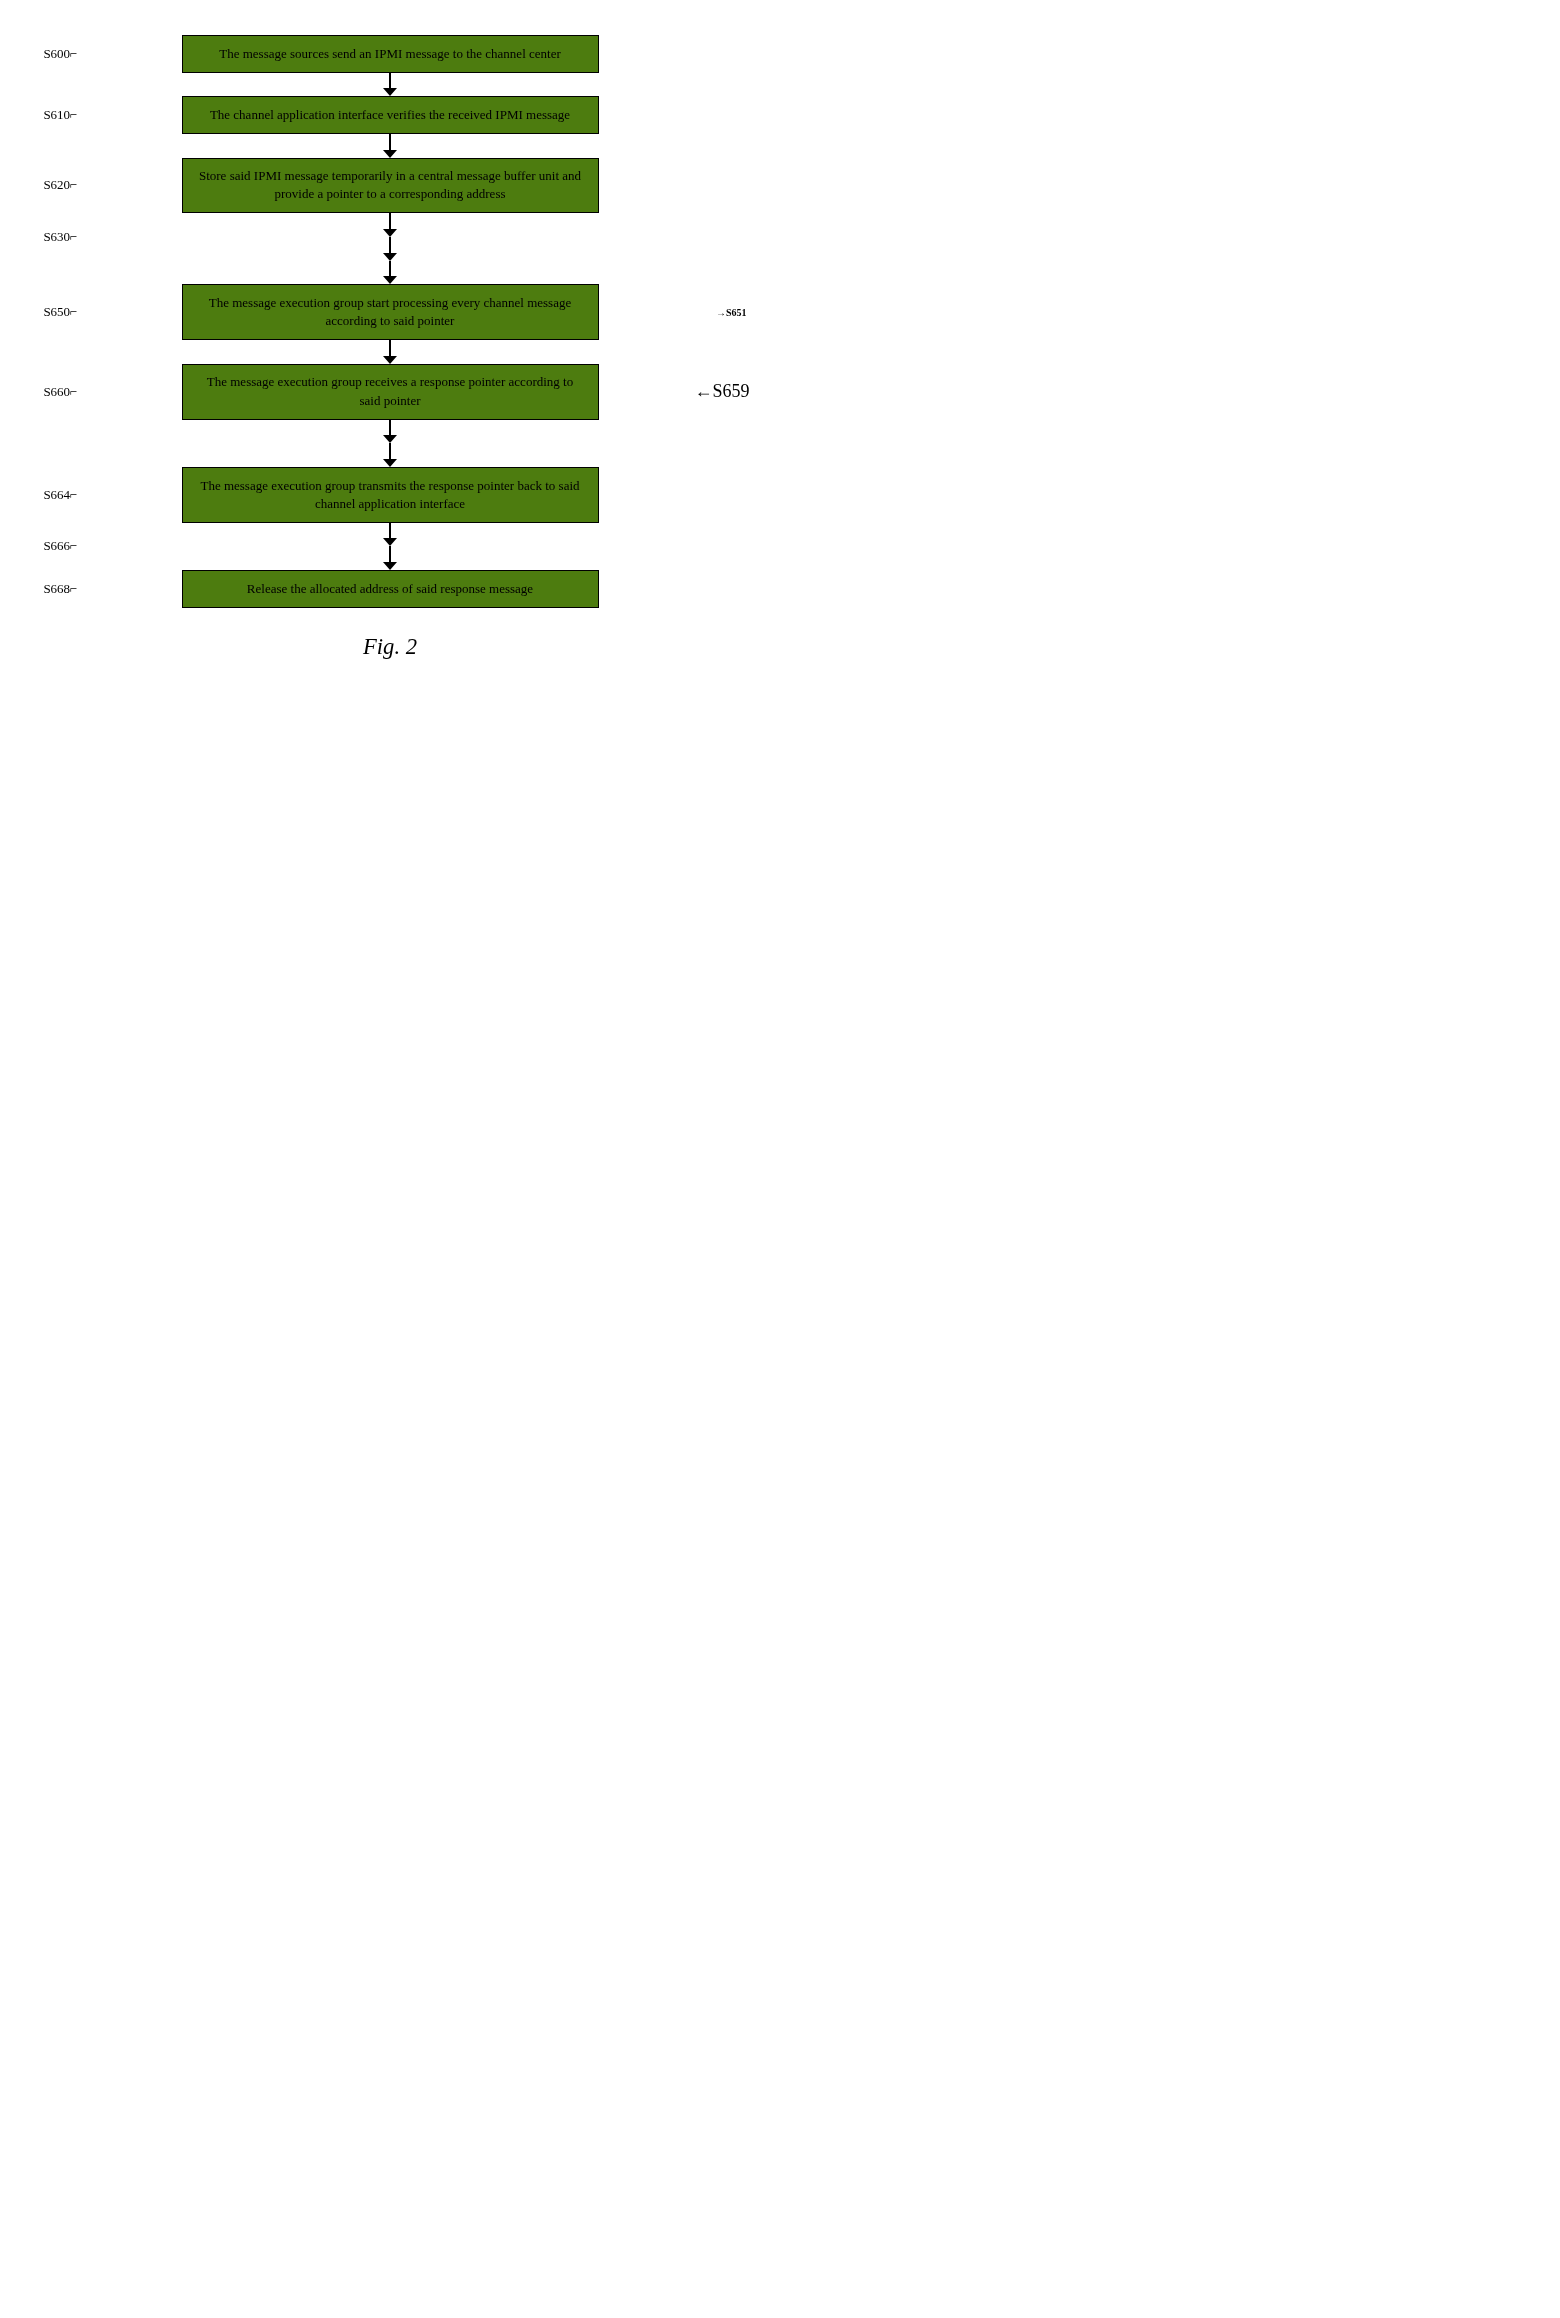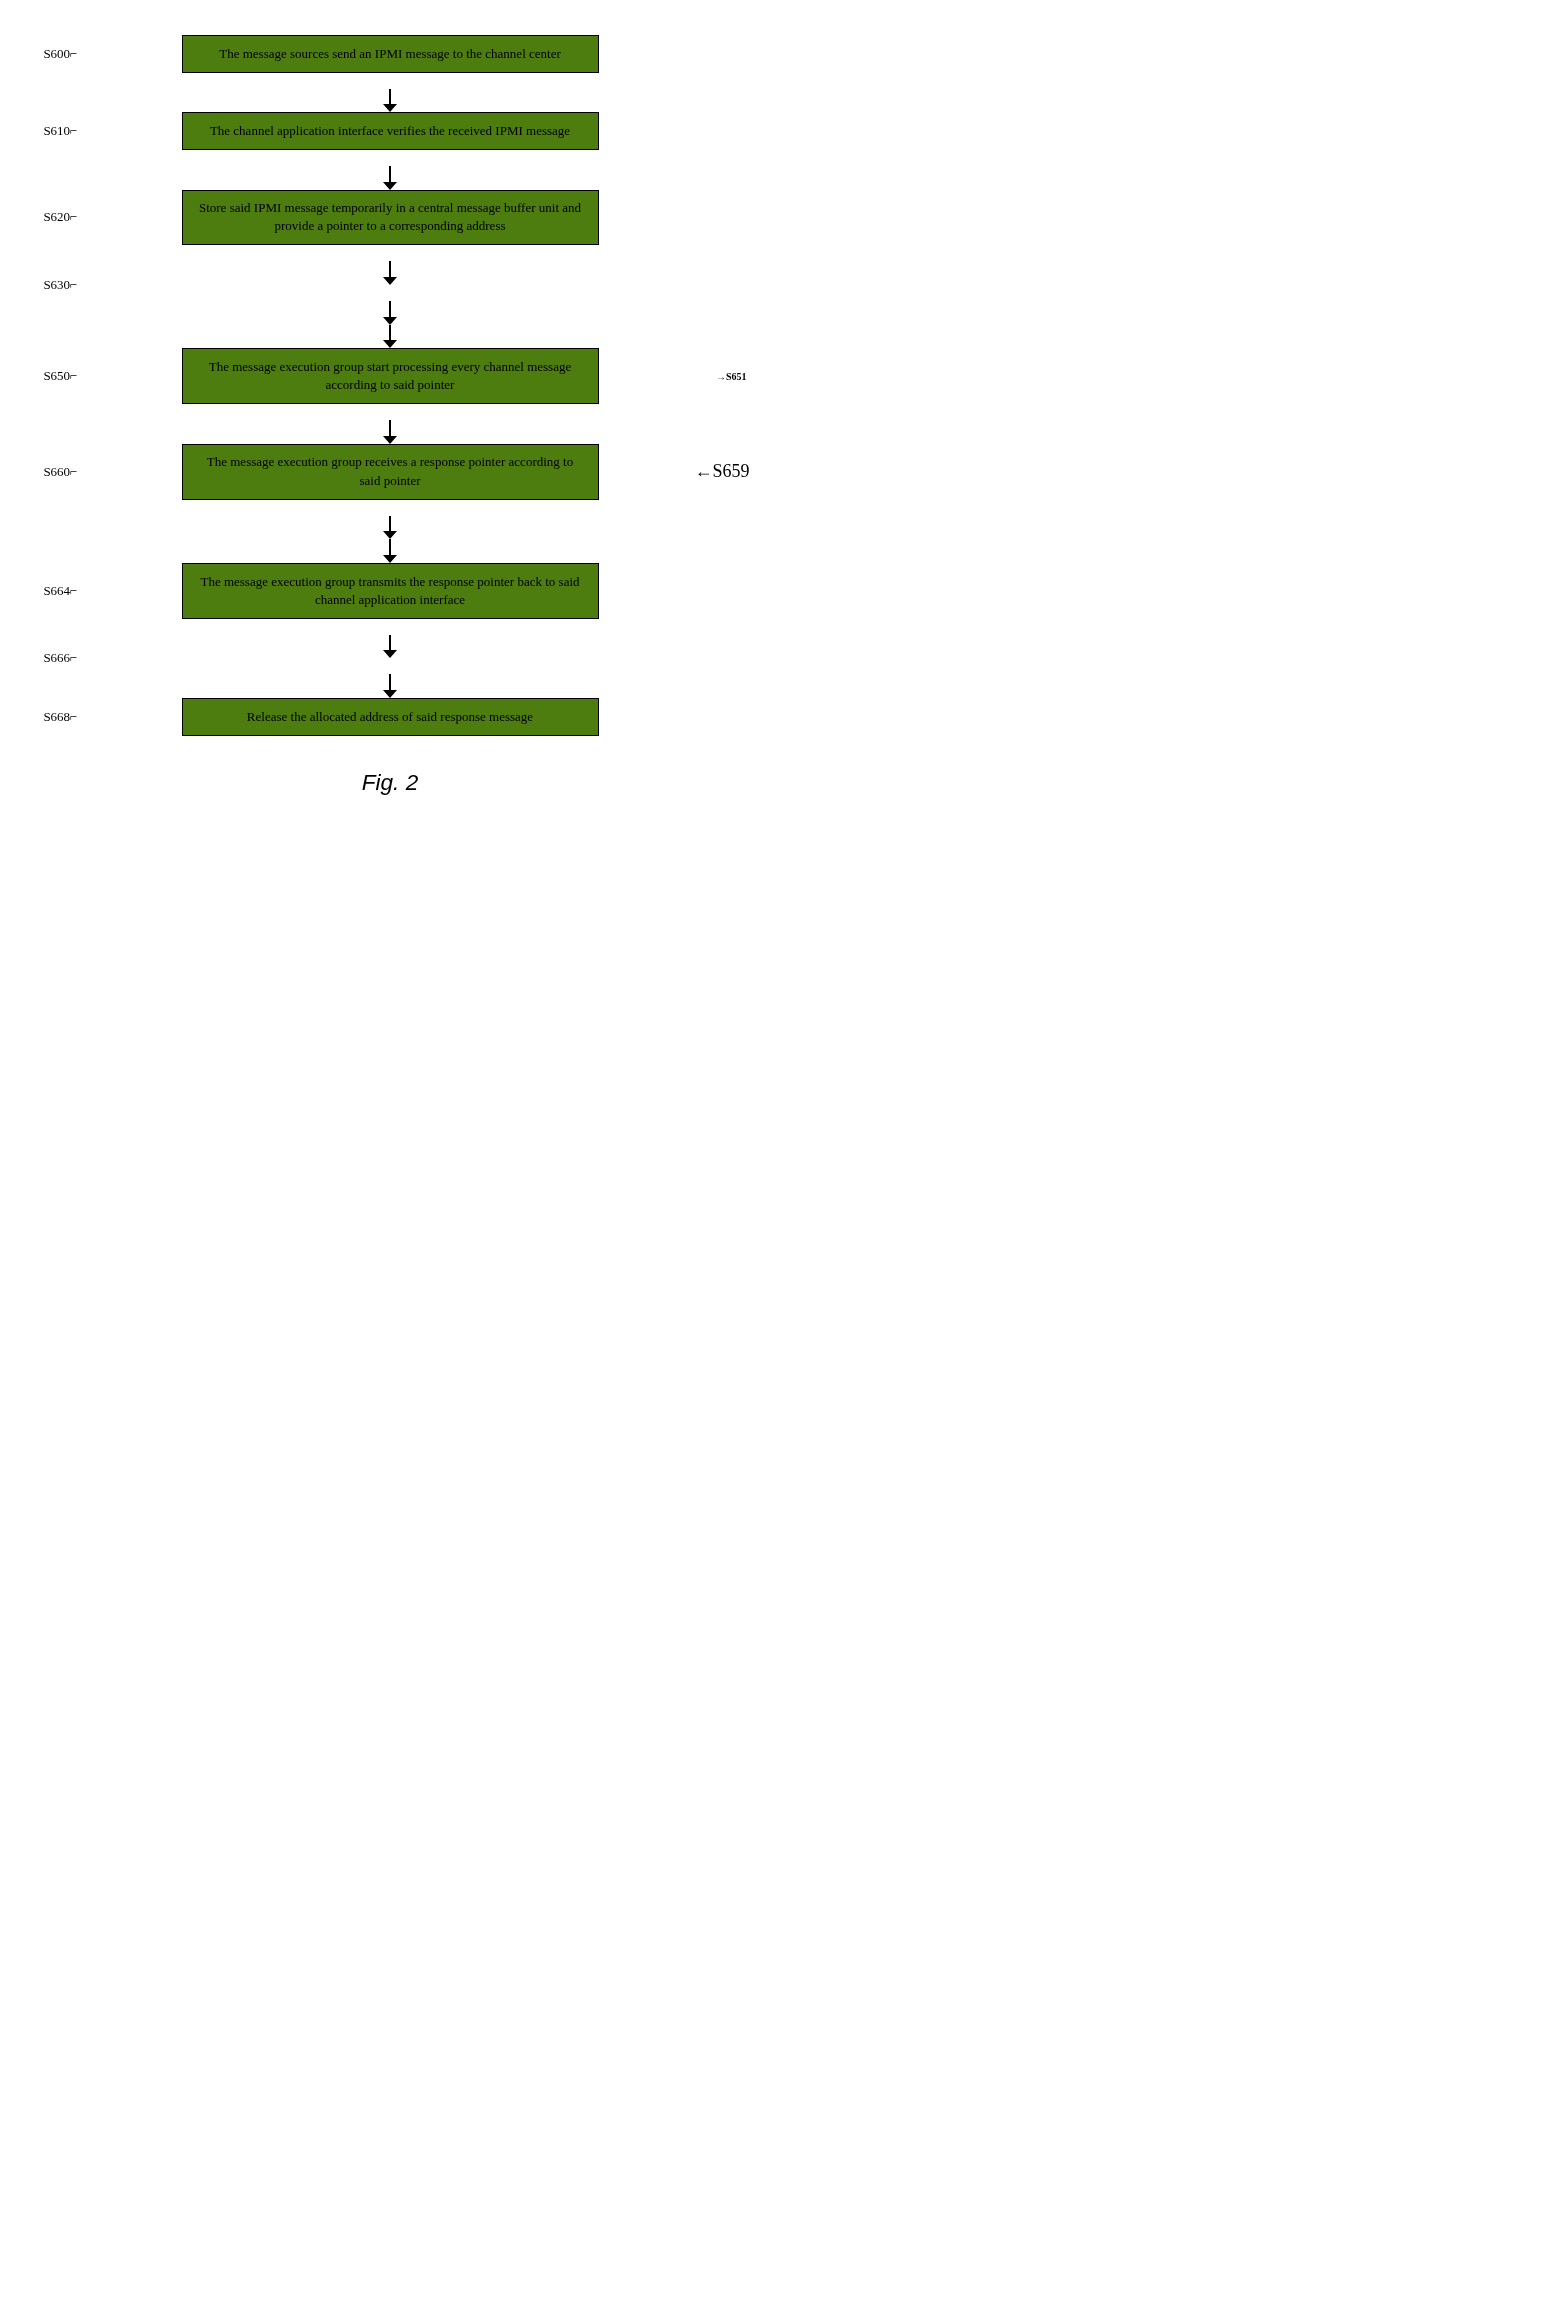--- a/index.html
+++ b/index.html
@@ -21,21 +21,21 @@
       width: 100%;
       position: relative;
     }
 
     .step-row {
       display: flex;
       align-items: center;
       justify-content: center;
       width: 100%;
       position: relative;
-      margin-bottom: 16px;
+      margin-bottom: 0;
     }
 
     .step-label {
       position: absolute;
       left: 26px;
       font-size: 13px;
       font-family: 'Times New Roman', Times, serif;
       white-space: nowrap;
     }
 
@@ -66,22 +66,22 @@
     }
 
     .connector-line {
       width: 1.7px;
       height: 15.7px;
       background: #000;
     }
 
     .fig-caption {
       font-size: 22.6px;
-      font-family: Liberation Sans, sans-serif;
-      margin-top: 18px;
+      font-family: Liberation Serif, serif;
+      margin-top: 26px;
       font-style: italic;
     }
 
     .s651-label {
       position: absolute;
       right: 16px;
       font-size: 10px;
       display: flex;
       align-items: center;
       gap: 2.6px;

